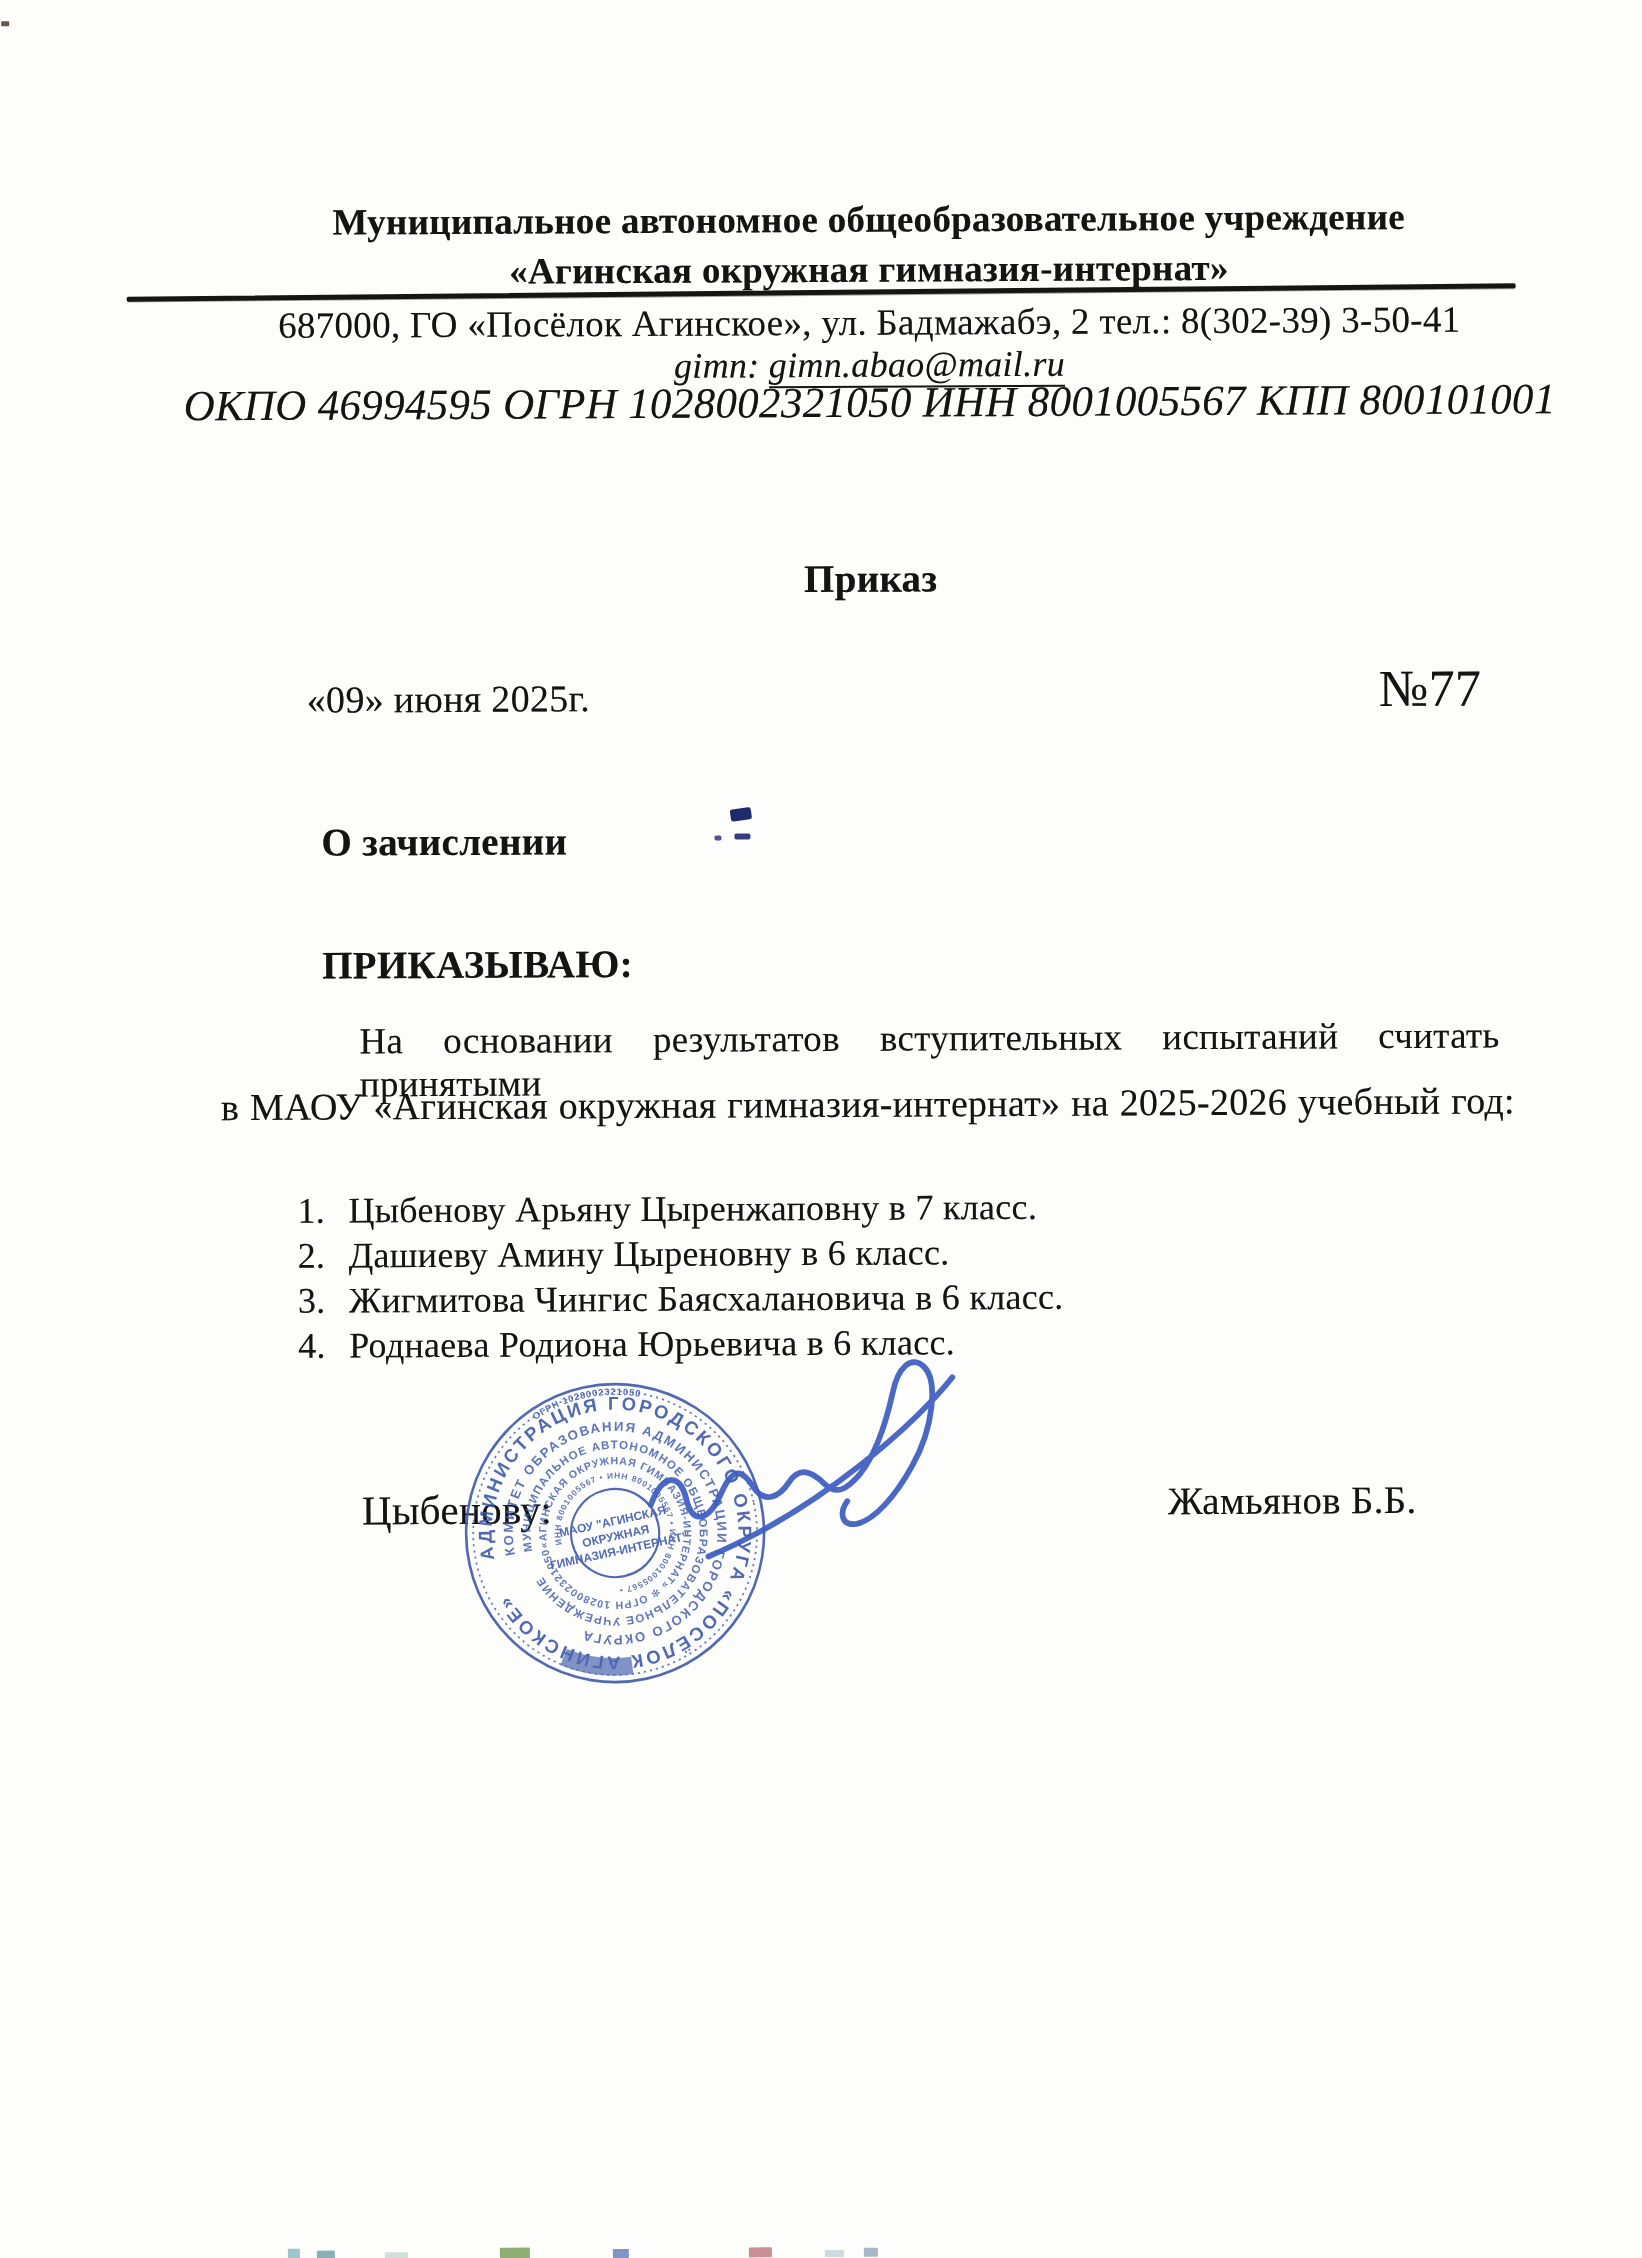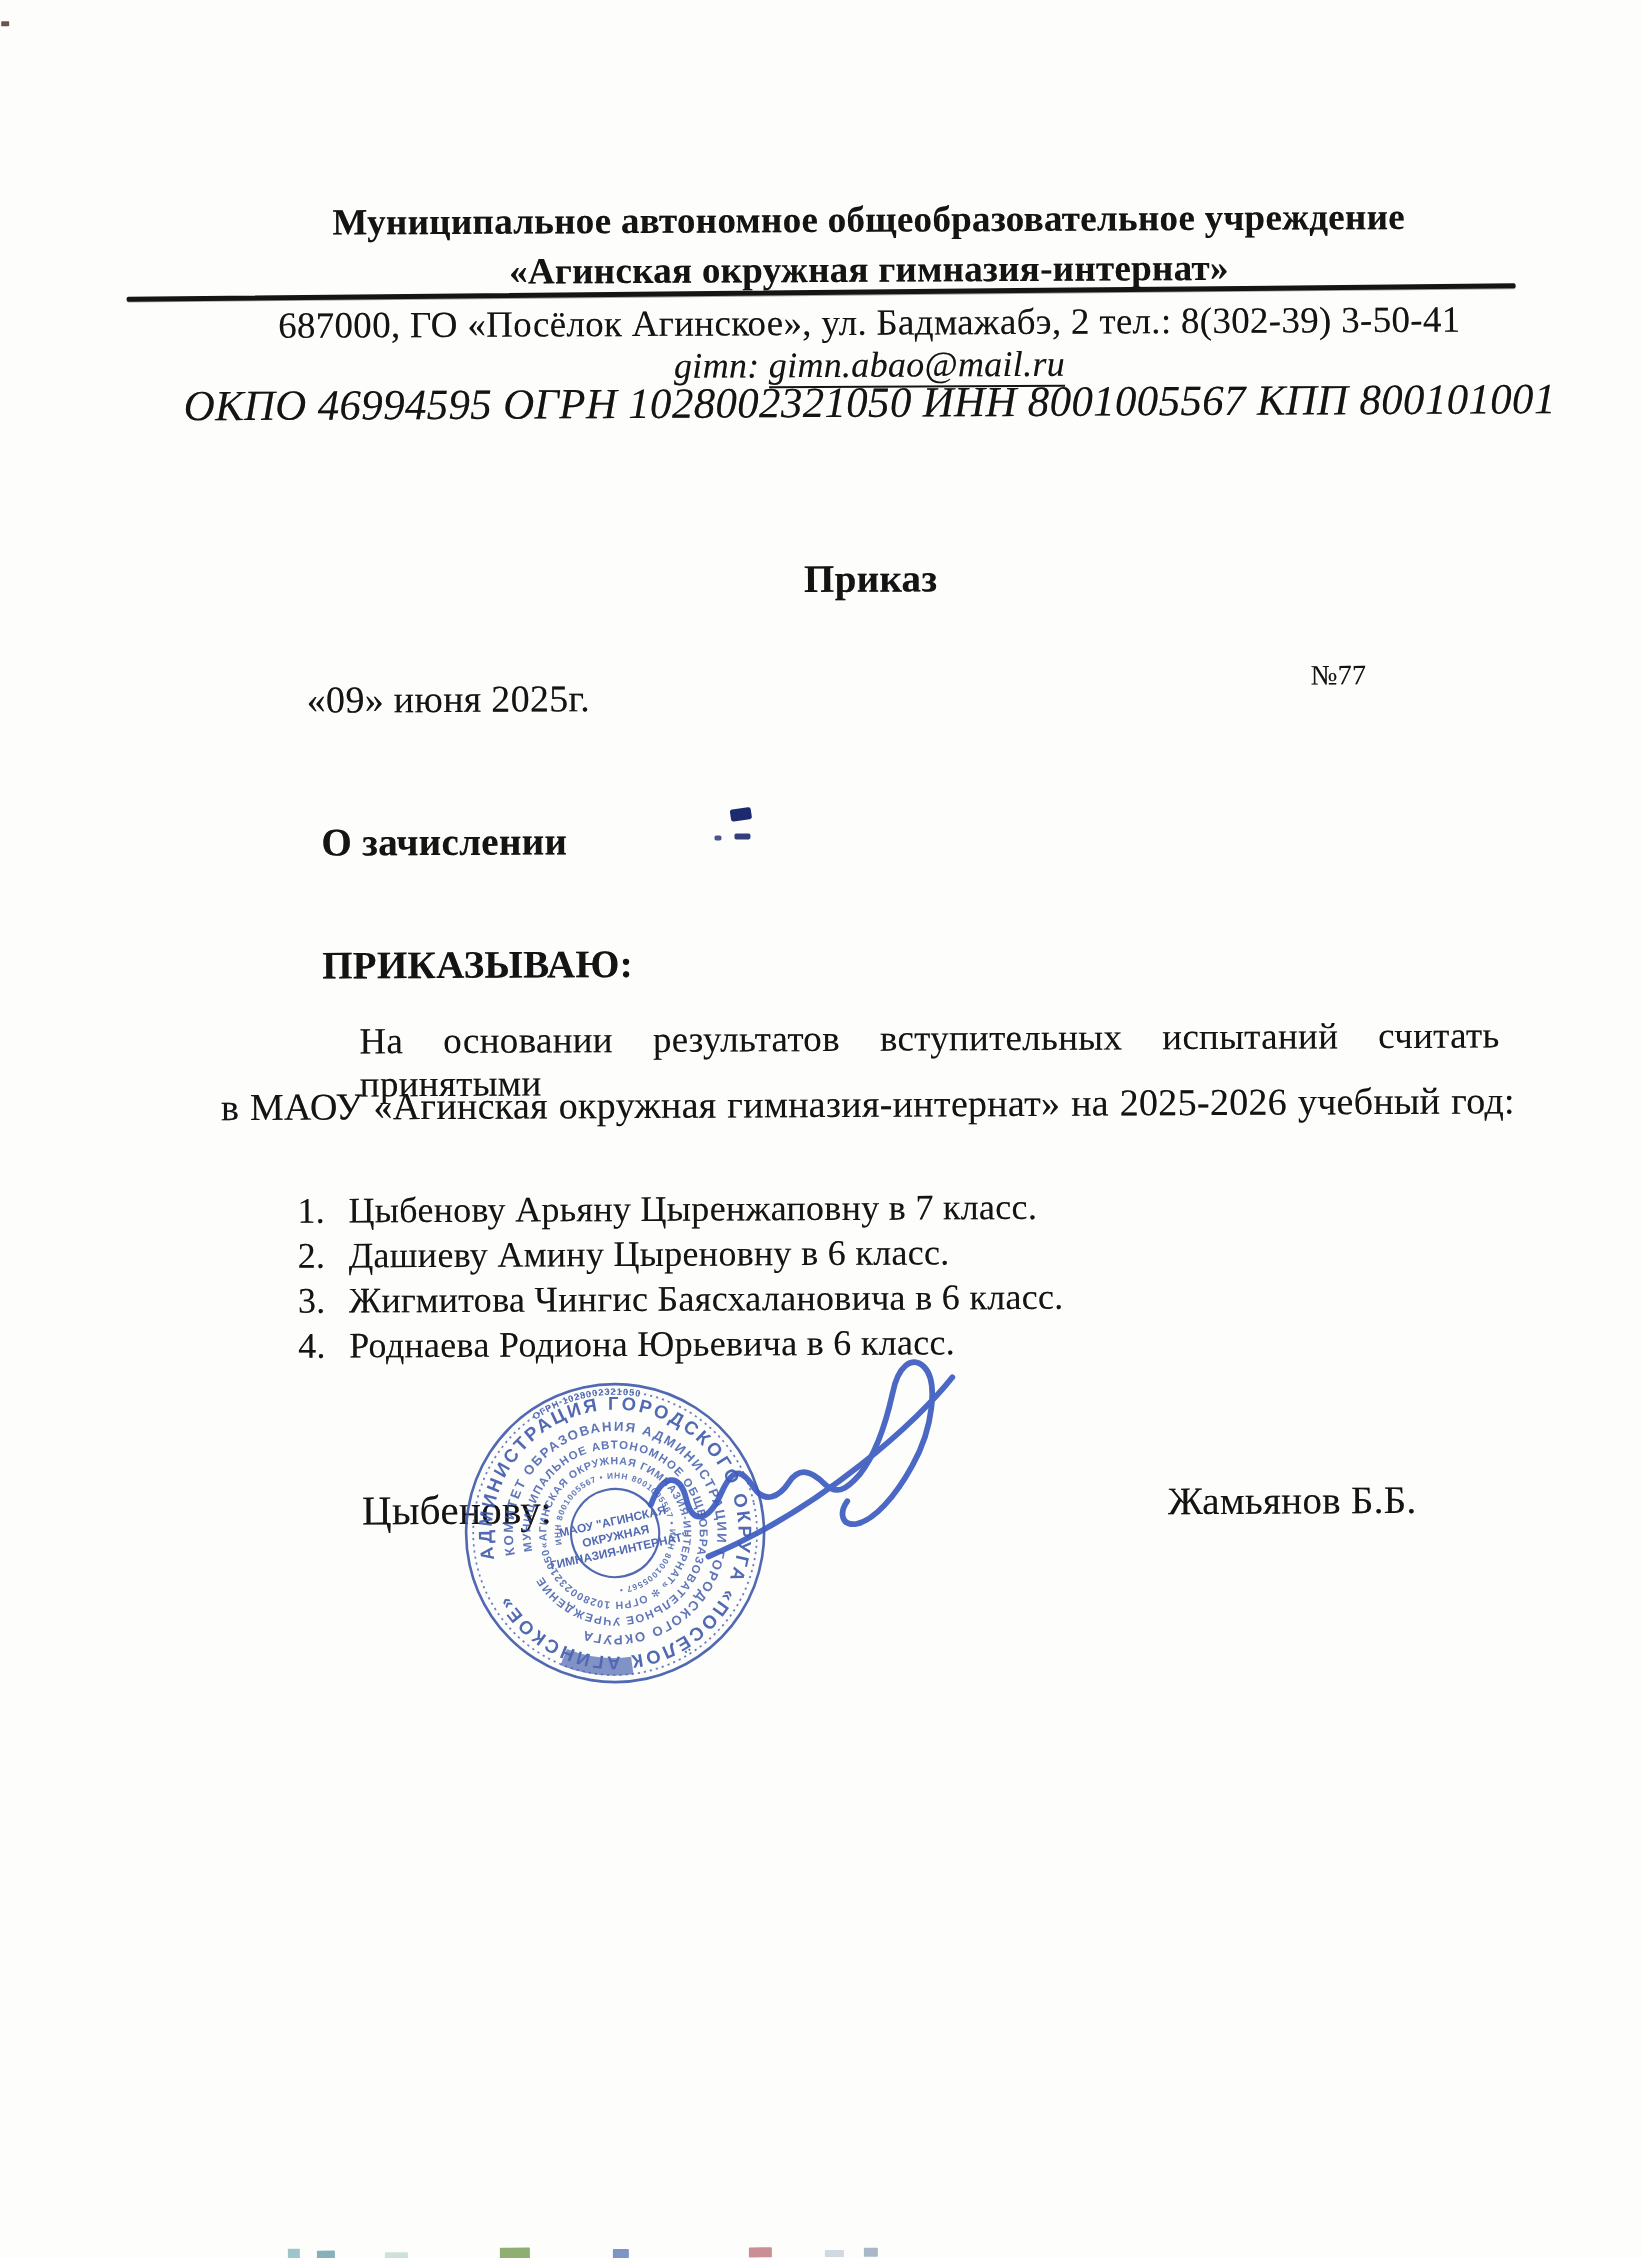--- a/index.html
+++ b/index.html
@@ -39,21 +39,21 @@
 
   <div class="abs centerband doc-text i" style="top:344px;font-size:36px;">
     <span>gimn: </span><span style="border-bottom:2.6px solid #141414;padding-bottom:0.9px;">gimn.abao@mail.ru</span>
   </div>
 
   <div class="abs centerband doc-text i" style="top:378px;font-size:43px;">ОКПО 46994595 ОГРН 1028002321050 ИНН 8001005567 КПП 800101001</div>
 
   <div class="abs centerband doc-text b" style="top:556px;font-size:39px;">Приказ</div>
 
   <div class="abs doc-text" style="top:675px;left:309px;font-size:38px;">«09» июня  2025г.</div>
-  <div class="abs doc-text" style="top:662px;left:1313px;font-size:28px;text-align:center;">№77</div>
+  <div class="abs doc-text" style="top:662px;left:1381px;font-size:52px;text-align:center;">№77</div>
 
   <div class="abs doc-text b" style="top:817px;left:323px;font-size:39px;">О зачислении</div>
 
   <div class="blot" style="left:732px;top:808px;width:21px;height:11.5px;transform:rotate(-8deg);border-radius:2.6px;"></div>
   <div class="blot" style="left:716px;top:835px;width:7px;height:5.3px;opacity:.8;"></div>
   <div class="blot" style="left:736px;top:833px;width:16px;height:6.2px;opacity:.9;"></div>
 
   <div class="abs doc-text b" style="top:940px;left:323px;font-size:39px;">ПРИКАЗЫВАЮ:</div>
 
   <div class="abs doc-text jline" style="top:1017px;left:360px;width:1140px;font-size:37px;">На основании результатов вступительных испытаний считать принятыми</div>

